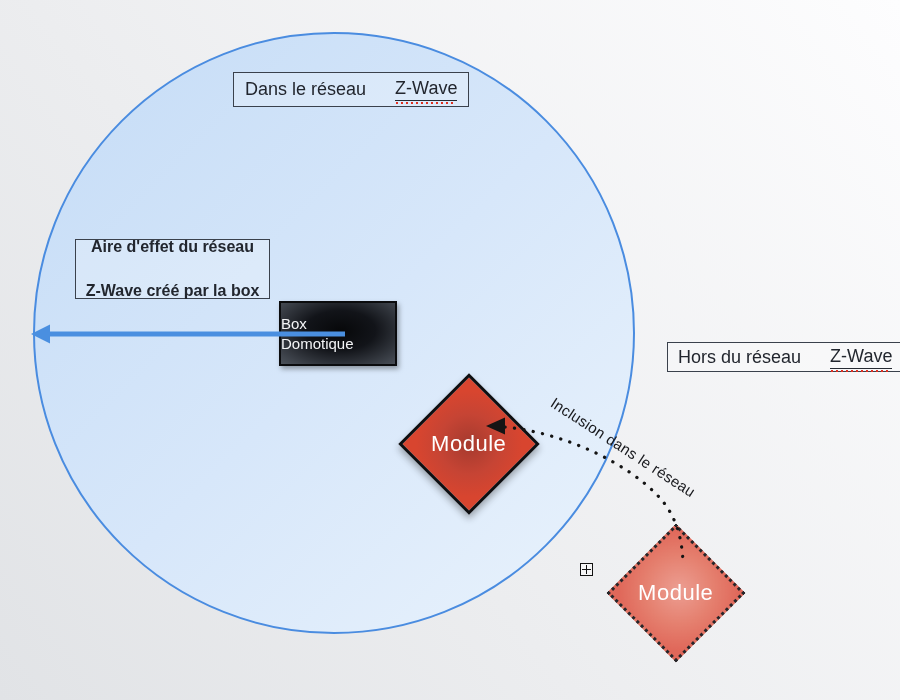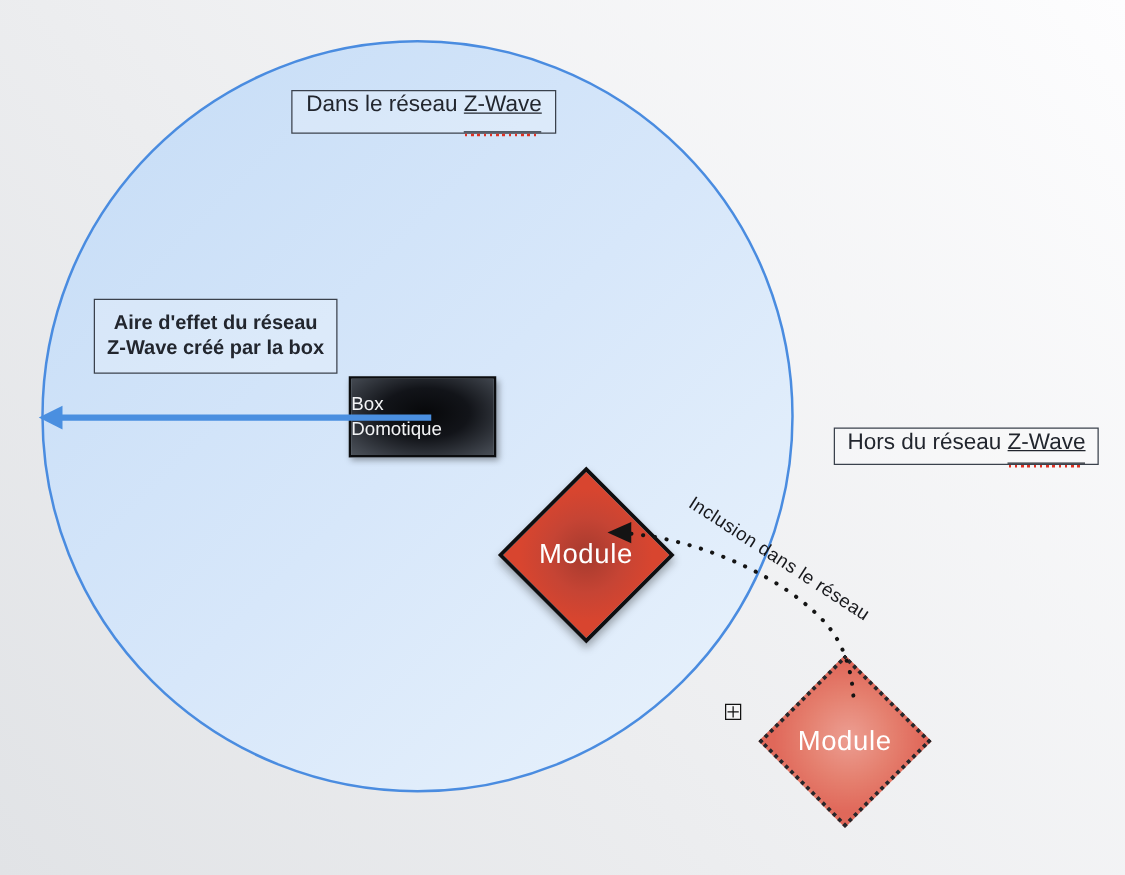--- a/index.html
+++ b/index.html
@@ -23,38 +23,39 @@
     background: linear-gradient(135deg, #c5dcf6 0%, #d7e7fa 52%, #eaf3fc 100%);
   }
 
   
   .label-box {
     position: absolute;
     border: 1px solid #3a414c;
     background: rgba(255,255,255,0.22);
     color: #22262e;
     display: flex;
+    align-items: center;
     justify-content: center;
     white-space: pre;
+    gap: 24px;
   }
   .inside-label  { left: 233px; top: 72px;  height: 35px; padding: 0 11px; font-size: 18px; }
   .outside-label { left: 667px; top: 342px; height: 30px; padding: 0 10px; font-size: 18px; }
   .area-label {
     left: 75px; top: 239px; width: 195px; height: 60px;
     flex-direction: column;
     font-size: 16px; font-weight: bold; line-height: 20px;
     text-align: center;
   }
 
   
   .term {
     position: relative;
     border-bottom: 1px solid #262b33;
-    padding-bottom: 17px;
-    text-decoration: underline;
+    padding-bottom: 1px;
   }
   .term::after {
     content: "";
     position: absolute;
     left: 1px; right: 1px; bottom: -4px; height: 2px;
     background-image: repeating-linear-gradient(to right, #e03022 0 2px, transparent 2px 5px);
   }
 
   
   .domobox {

